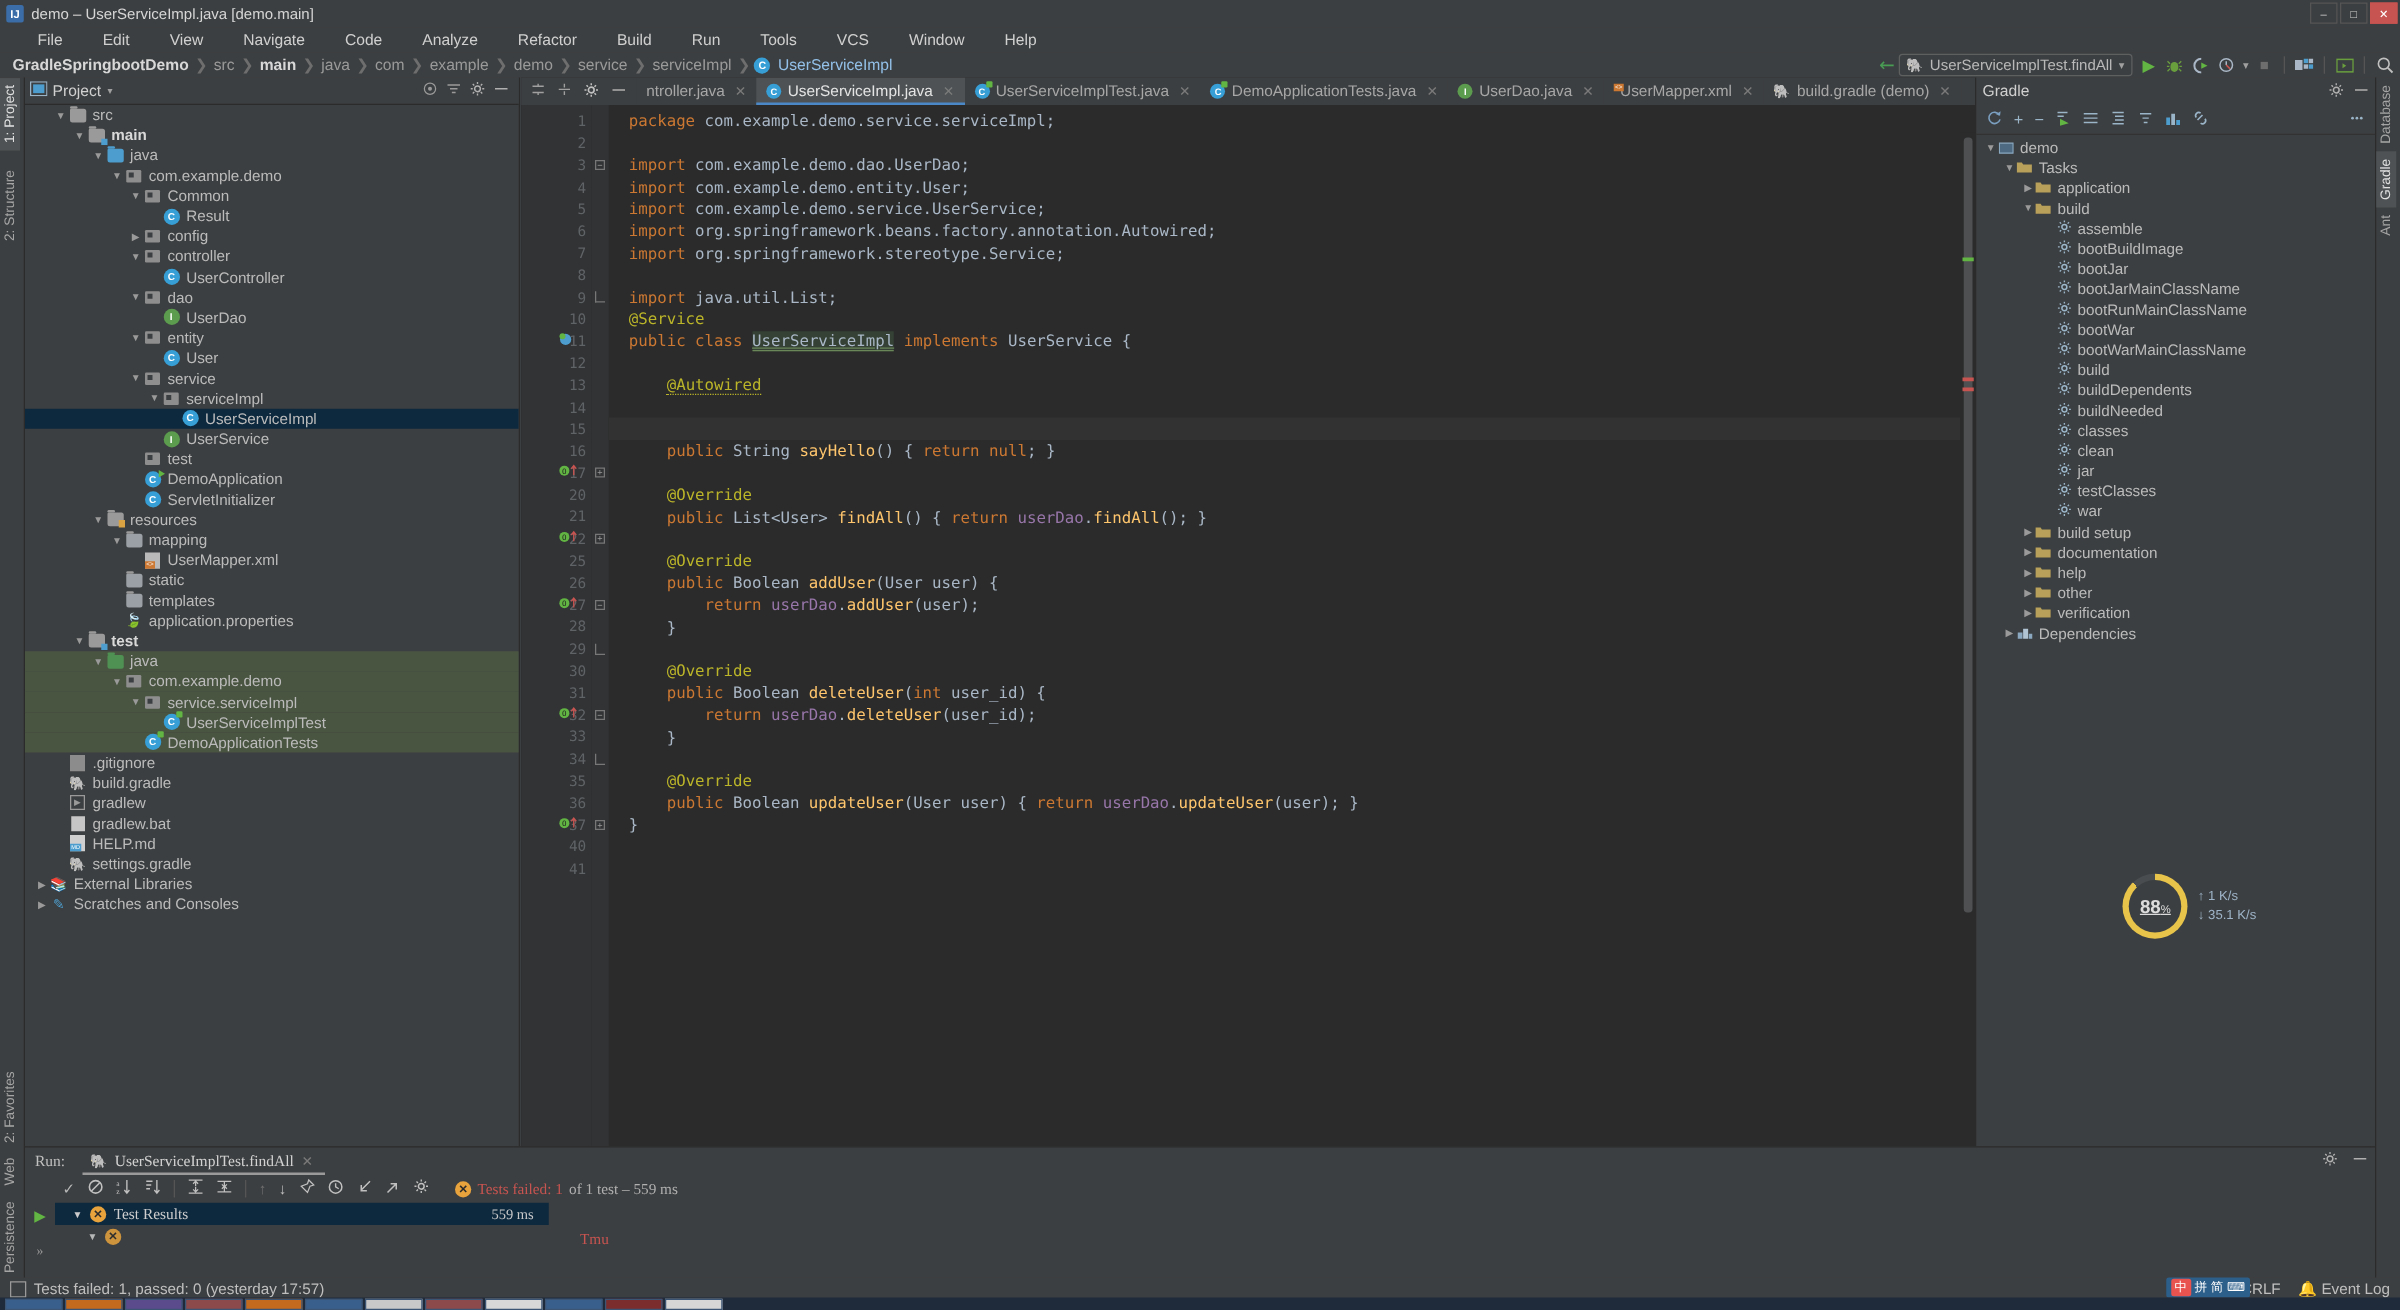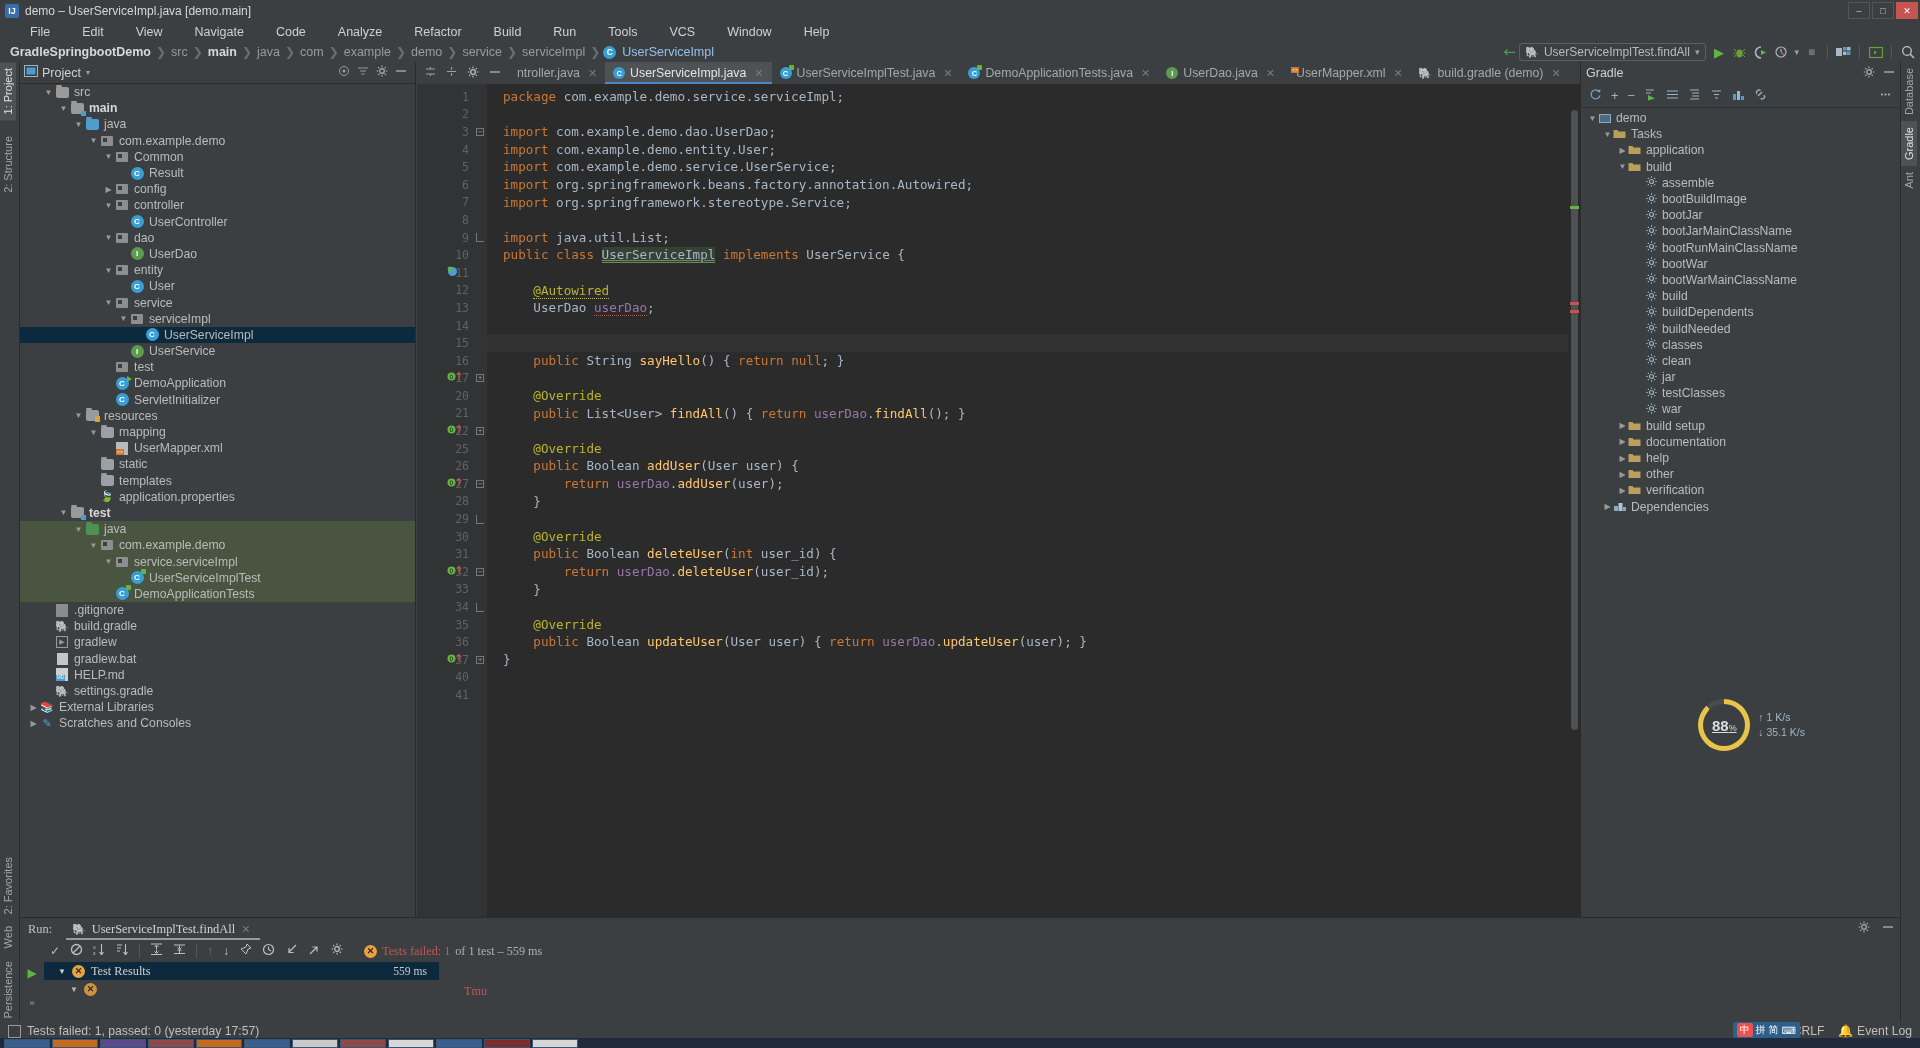--- a/index.html
+++ b/index.html
@@ -1057,24 +1057,24 @@
       <div class="codecol" id="codecol">
           <div class="cline"><span class="kw">package</span> com.example.demo.service.serviceImpl;</div>
           <div class="cline"></div>
           <div class="cline"><span class="kw">import</span> com.example.demo.dao.UserDao;</div>
           <div class="cline"><span class="kw">import</span> com.example.demo.entity.User;</div>
           <div class="cline"><span class="kw">import</span> com.example.demo.service.UserService;</div>
           <div class="cline"><span class="kw">import</span> org.springframework.beans.factory.annotation.Autowired;</div>
           <div class="cline"><span class="kw">import</span> org.springframework.stereotype.Service;</div>
           <div class="cline"></div>
           <div class="cline"><span class="kw">import</span> java.util.List;</div>
+          <div class="cline"><span class="ann">@Service</span></div>
           <div class="cline"><span class="kw">public</span> <span class="kw">class</span> <span class="hl-class underlined">UserServiceImpl</span> <span class="kw">implements</span> UserService {</div>
           <div class="cline"></div>
           <div class="cline">    <span class="ann wavy">@Autowired</span></div>
-          <div class="cline">    UserDao <span class="fld wavy-red">userDao</span>;</div>
           <div class="caretline" style="top: 250.4px;"></div>
           <div class="cline"></div>
           <div class="cline">    <span class="ann">@Override</span></div>
           <div class="cline">    <span class="kw">public</span> String <span class="fn">sayHello</span>() { <span class="kw">return</span> <span class="kw">null</span>; }</div>
           <div class="cline"></div>
           <div class="cline">    <span class="ann">@Override</span></div>
           <div class="cline">    <span class="kw">public</span> List&lt;User&gt; <span class="fn">findAll</span>() { <span class="kw">return</span> <span class="fld">userDao</span>.<span class="fn">findAll</span>(); }</div>
           <div class="cline"></div>
           <div class="cline">    <span class="ann">@Override</span></div>
           <div class="cline">    <span class="kw">public</span> Boolean <span class="fn">addUser</span>(User user) {</div>

